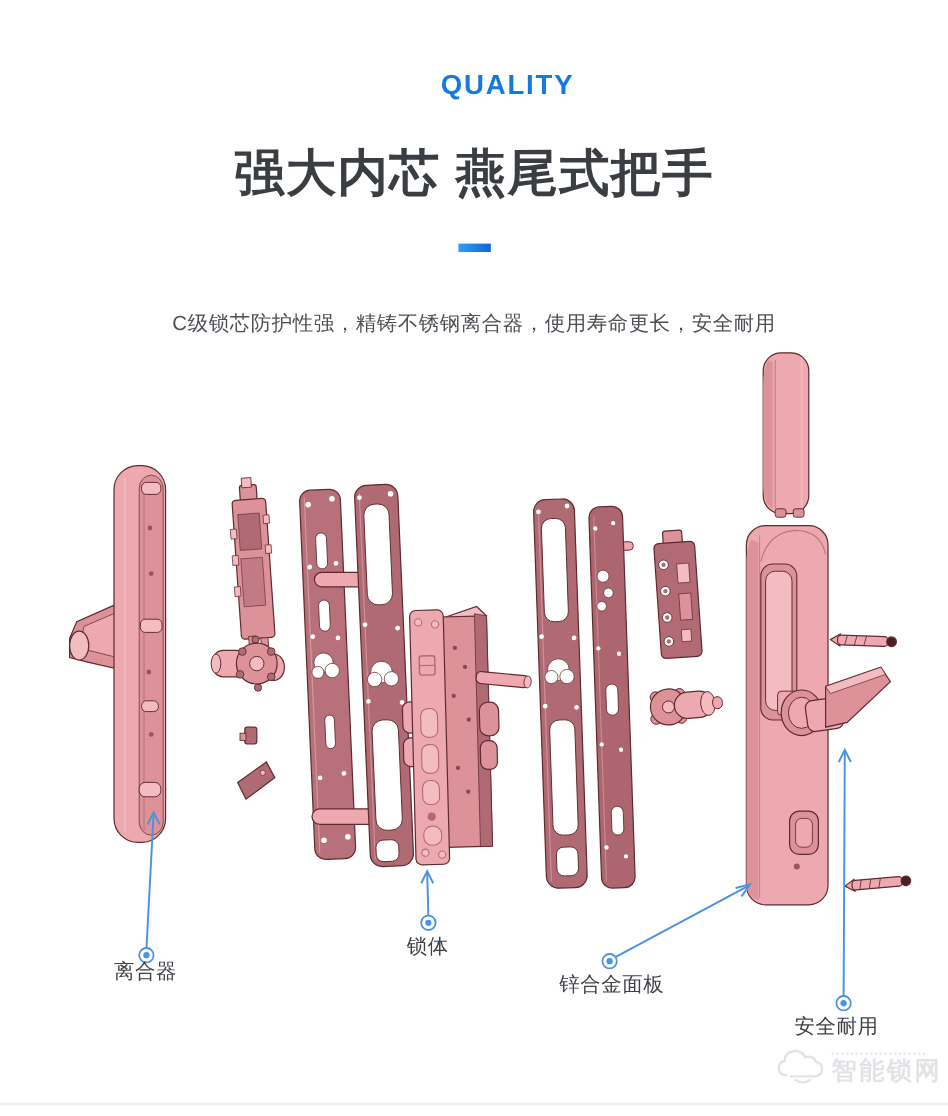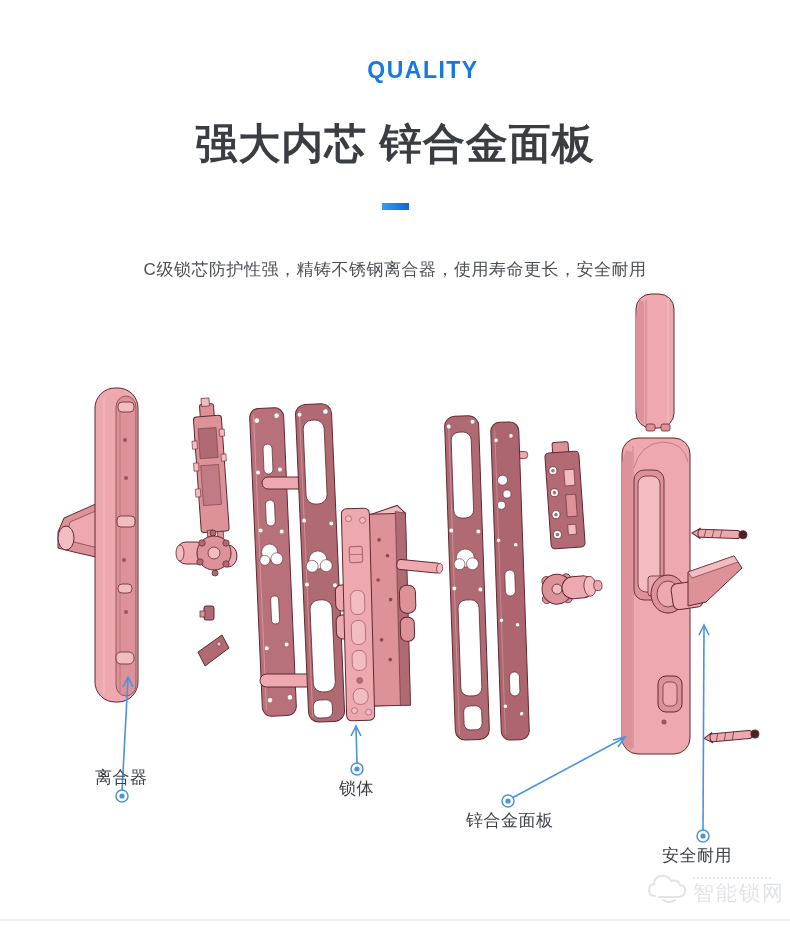--- a/index.html
+++ b/index.html
@@ -26,46 +26,46 @@
     position:absolute;top:258px;left:0;width:790px;text-align:center;
     font-size:17px;color:#4c4f54;letter-spacing:0.5px;
   }
 
   
   .diagram-svg{position:absolute;left:0;top:280px;width:790px;height:600px;}
 
   .part-label{
     position:absolute;font-size:17px;color:#3d4045;letter-spacing:0.5px;white-space:nowrap;
   }
-  .label-clutch{left:95px;top:766px;}
+  .label-clutch{left:95px;top:798px;}
   .label-lockbody{left:339px;top:777px;}
   .label-zinc{left:466px;top:809px;}
   .label-handle{left:662px;top:844px;}
 
   
   .watermark{
     position:absolute;left:645px;top:862px;width:140px;height:56px;
     display:flex;align-items:center;gap:4px;opacity:0.85;
   }
   .wm-text-wrap{display:flex;flex-direction:column;}
   .wm-topline{width:78px;height:0;border-top:2px dotted #e2e5e8;margin-bottom:3px;}
   .wm-text{
-    font-size:21px;font-weight:normal;color:#dcdfe2;letter-spacing:2px;line-height:1;
+    font-size:21px;font-weight:bold;color:#dcdfe2;letter-spacing:2px;line-height:1;
   }
   .bottom-rule{
     position:absolute;left:0;top:919px;width:790px;height:2px;background:#edf0f3;
   }
 </style>
 </head>
 <body>
 
 <div class="stage">
 
   <div class="eyebrow">QUALITY</div>
-  <div class="main-title">强大内芯 锌合金面板</div>
+  <div class="main-title">强大内芯 燕尾式把手</div>
   <div class="divider-bar"></div>
   <div class="subtitle">C级锁芯防护性强，精铸不锈钢离合器，使用寿命更长，安全耐用</div>
 
   <svg class="diagram-svg" viewBox="0 280 790 600" xmlns="http://www.w3.org/2000/svg">
 
     <g stroke="#5f2930" stroke-width="1">
 
       <path d="M98,503 L64,518 L58,532 L58,548 L74,552 L100,558 Z" fill="#dd929a"></path>
       <path d="M98,510 L70,522 L66,540 L98,548 Z" fill="#eda9af" stroke-width="0.6"></path>
       <ellipse cx="66" cy="538" rx="8" ry="12" fill="#f3bcc0"></ellipse>

